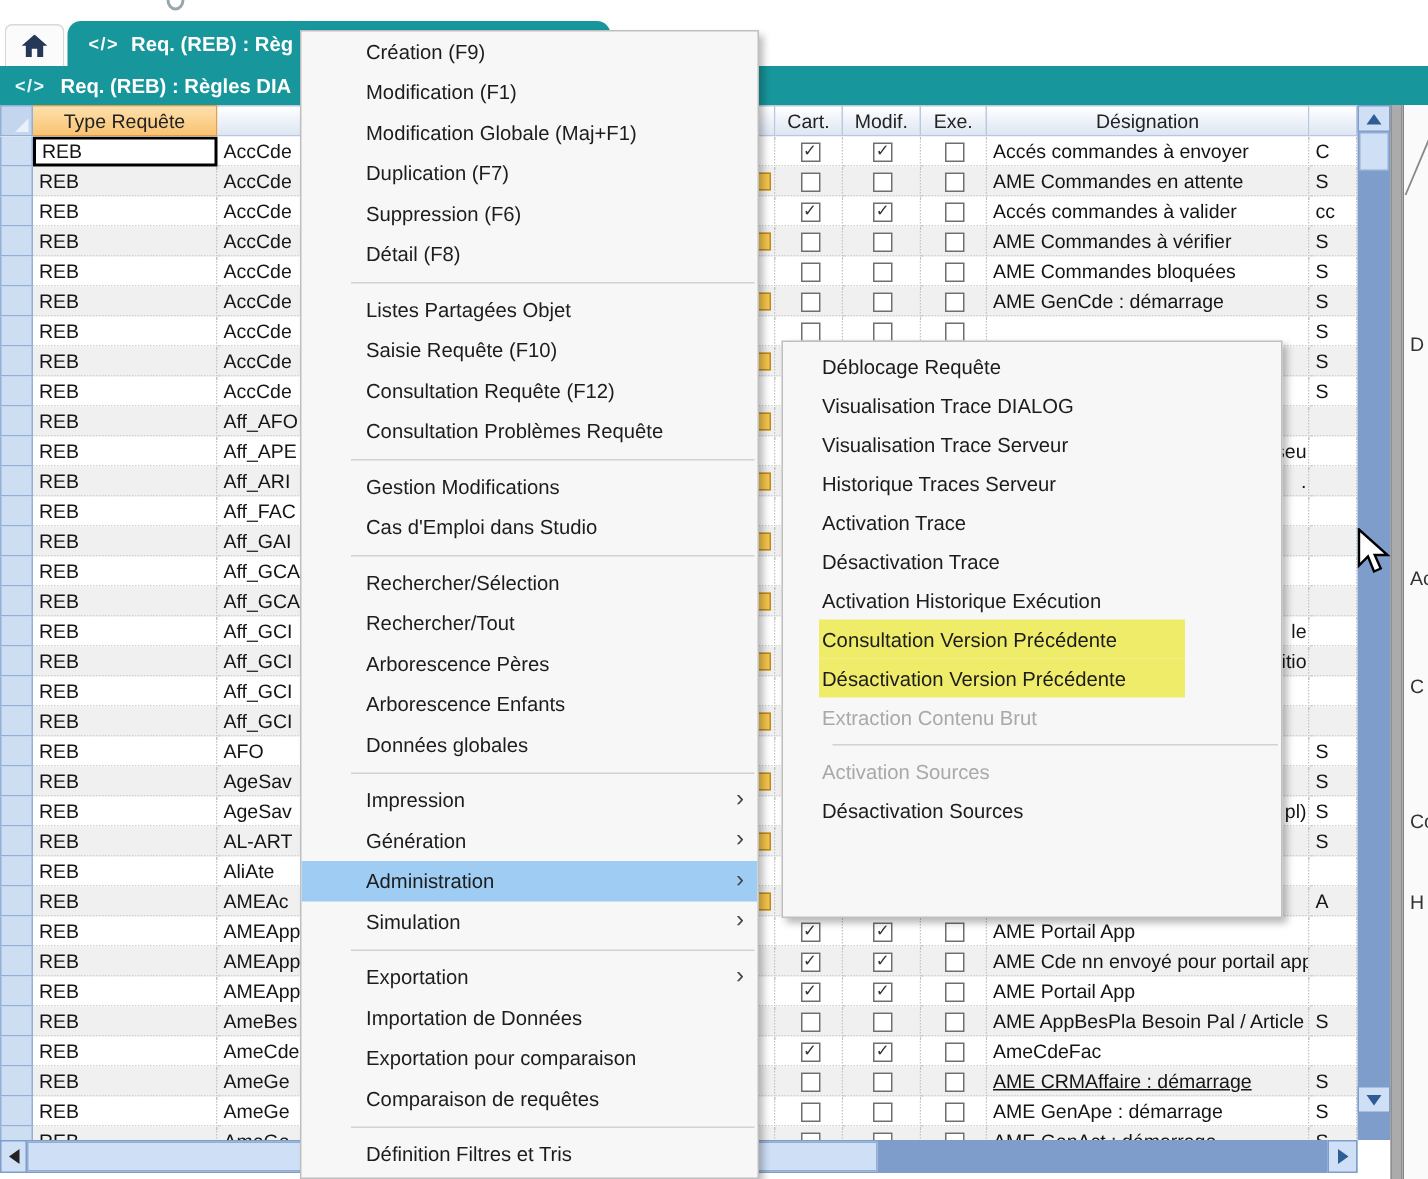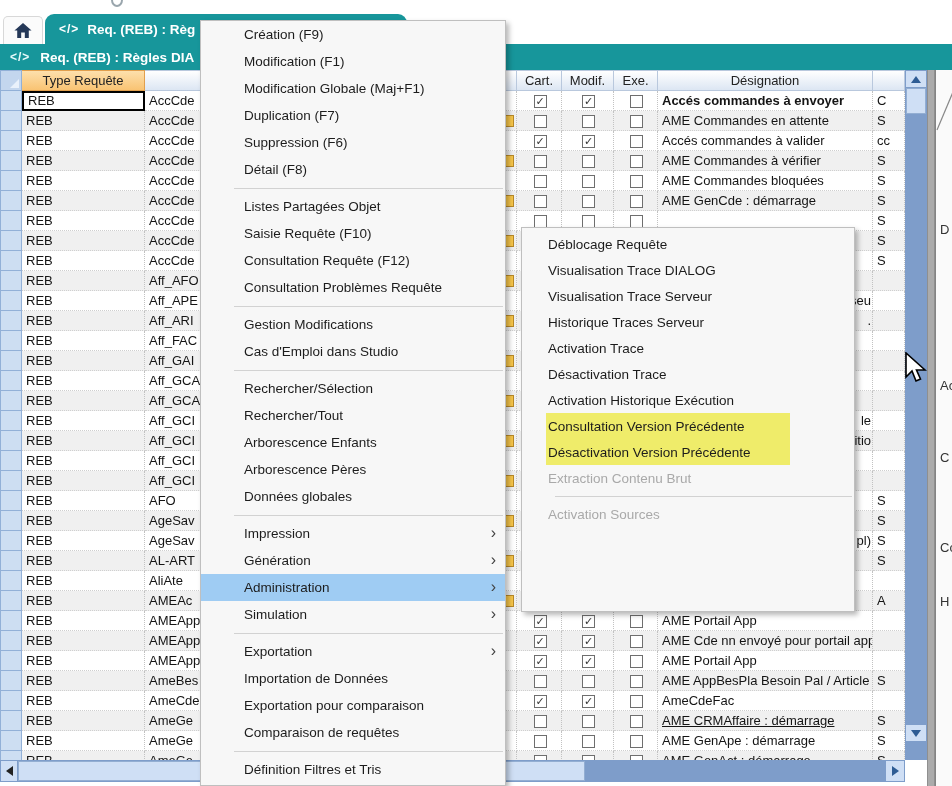--- a/index.html
+++ b/index.html
@@ -131,21 +131,21 @@
       <div class="cell" style="width: 42px;"></div>
       <div class="cell" style="width: 45px;">
         <div class="cb">✓</div>
       </div>
       <div class="cell" style="width: 52px;">
         <div class="cb">✓</div>
       </div>
       <div class="cell" style="width: 44px;">
         <div class="cb"></div>
       </div>
-      <div class="cell" style="width: 215px; font-weight: bold;">Accés commandes à envoyer</div>
+      <div class="cell" style="width: 215px;">Accés commandes à envoyer</div>
       <div class="cell" style="width: 32px;">C</div>
     </div>
     <div class="grow even">
       <div class="cell sel" style="width: 22px;"></div>
       <div class="cell" style="width: 123px;">REB</div>
       <div class="cell" style="width: 330px;">AccCde</div>
       <div class="cell" style="width: 42px;">
         <div class="fragmark"></div>
       </div>
       <div class="cell" style="width: 45px;">
@@ -804,24 +804,24 @@
       <span>Cas d'Emploi dans Studio</span>
     </div>
     <div class="msep"></div>
     <div class="mitem">
       <span>Rechercher/Sélection</span>
     </div>
     <div class="mitem">
       <span>Rechercher/Tout</span>
     </div>
     <div class="mitem">
+      <span>Arborescence Pères</span>
+    </div>
+    <div class="mitem">
       <span>Arborescence Enfants</span>
-    </div>
-    <div class="mitem">
-      <span>Arborescence Pères</span>
     </div>
     <div class="mitem">
       <span>Données globales</span>
     </div>
     <div class="msep"></div>
     <div class="mitem">
       <span>Impression</span>
       <span class="marrow">›</span>
     </div>
     <div class="mitem">
@@ -885,17 +885,20 @@
       <div class="ybg"></div>
       <span class="lbl">Désactivation Version Précédente</span>
     </div>
     <div class="smitem disabled">
       <span class="lbl">Extraction Contenu Brut</span>
     </div>
     <div class="msep"></div>
     <div class="smitem disabled">
       <span class="lbl">Activation Sources</span>
     </div>
+    <div class="smitem">
+      <span class="lbl">Désactivation Sources</span>
+    </div>
   </div>
 
 <svg class="abs" id="mouse-cursor" width="24" height="32" viewBox="0 0 24 32">
   <path d="M3,1 L3,25 L9,19 L13,29 L17.5,27 L13.5,18 L22,18 Z" fill="#ffffff" stroke="#000000" stroke-width="1.6"></path>
 </svg>
 
 </body></html>

